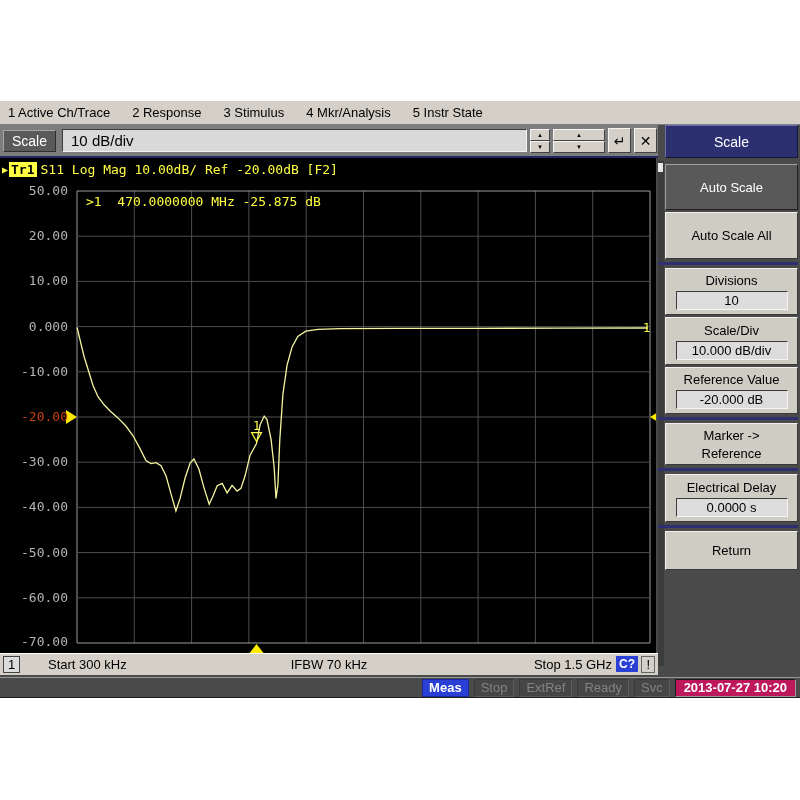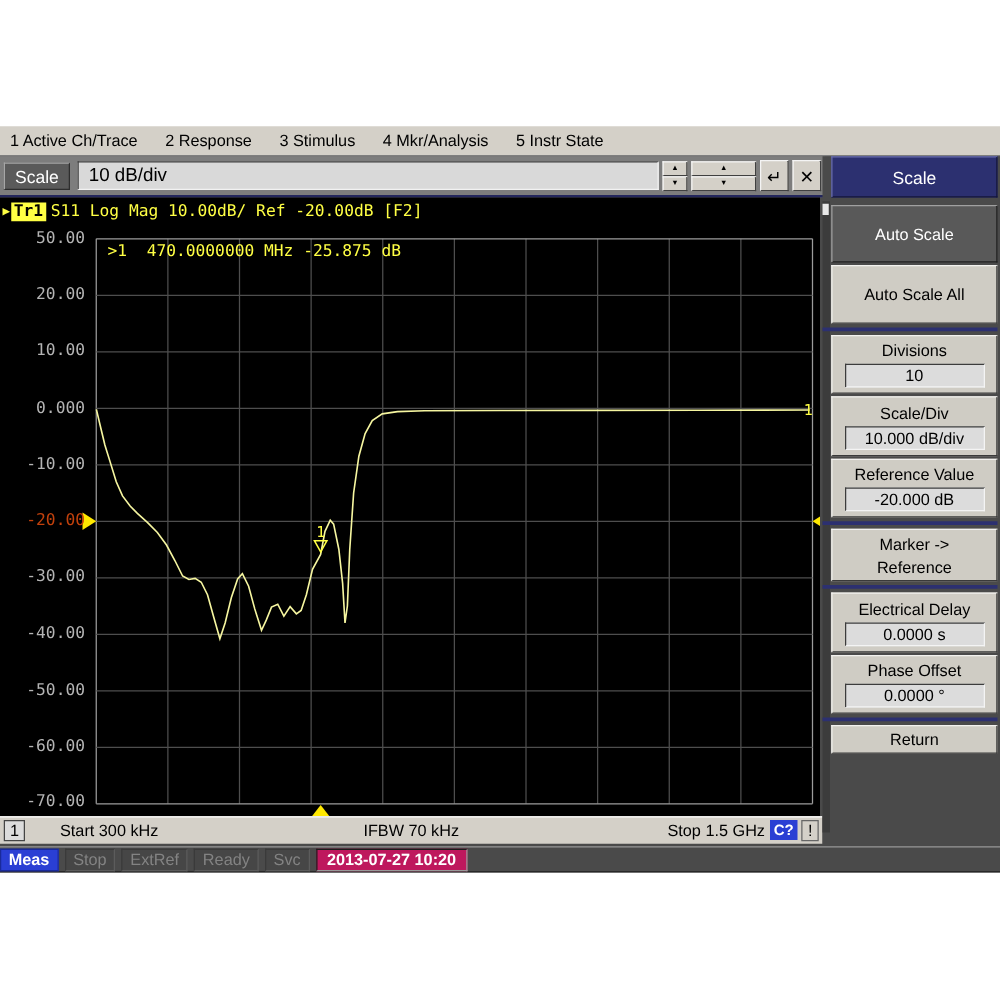--- a/index.html
+++ b/index.html
@@ -64,21 +64,21 @@
     border-top:1px solid #f2f1ee;border-left:1px solid #f2f1ee;border-right:1px solid #3a3a3a;border-bottom:1px solid #3a3a3a;
     display:flex;flex-direction:column;align-items:center;justify-content:center;gap:3px;padding:0;}
   .sb-btn.dark{background:#595959;color:#fff;border-top-color:#a0a0a0;border-left-color:#a0a0a0;border-right-color:#1f1f1f;border-bottom-color:#1f1f1f;}
   .sb-field{width:112px;background:#dcdcdc;font-size:13px;line-height:18px;height:19px;text-align:center;
     border-top:1px solid #3c3c3c;border-left:1px solid #3c3c3c;border-right:1px solid #f4f4f4;border-bottom:1px solid #f4f4f4;}
   .sb-sep{height:3px;background:#2c3070;margin:1px 0 1px -7px;width:140px;}
 
   
   .statusbar{position:absolute;left:0;top:577px;width:800px;height:21px;background:#4a4a4a;
     border-top:1px solid #989898;border-bottom:1px solid #1e1e1e;
-    display:flex;align-items:center;gap:5px;padding-right:4px;font-size:13px;}
+    display:flex;align-items:center;justify-content:flex-end;gap:5px;padding-right:4px;font-size:13px;}
   .st-item{padding:0 6px;line-height:16px;color:#838383;background:#464646;border:1px solid #3a3a3a;border-right-color:#5c5c5c;border-bottom-color:#5c5c5c;}
   .st-item.active{background:#2a3fd4;color:#fff;border-color:#1a2a9a;font-weight:bold;}
   .st-clock{padding:0 8px;line-height:16px;color:#fff;font-weight:bold;background:#be185d;border:1px solid #9a9a9a;border-top-color:#1c1c1c;border-left-color:#1c1c1c;}
 </style>
 </head>
 <body>
 
 <div class="screen">
 
   <div class="menubar">
@@ -190,26 +190,22 @@
       <div class="sb-sep"></div>
       <button class="sb-btn" style="height:42px">
         <span>Marker -&gt;</span>
         <span>Reference</span>
       </button>
       <div class="sb-sep"></div>
       <button class="sb-value" style="height:48px">
         <span>Electrical Delay</span>
         <span class="sb-field">0.0000 s</span>
       </button>
-      <button class="sb-value" style="height:47px">
-        <span>Phase Offset</span>
-        <span class="sb-field">0.0000 °</span>
-      </button>
-      <div class="sb-sep"></div>
-      <button class="sb-btn" style="height:23px">Return</button>
+      <div class="sb-sep"></div>
+      <button class="sb-btn" style="height:39px">Return</button>
     </div>
   </div>
 
   <div class="statusbar">
     <span class="st-item active">Meas</span>
     <span class="st-item">Stop</span>
     <span class="st-item">ExtRef</span>
     <span class="st-item">Ready</span>
     <span class="st-item">Svc</span>
     <span class="st-clock">2013-07-27 10:20</span>

